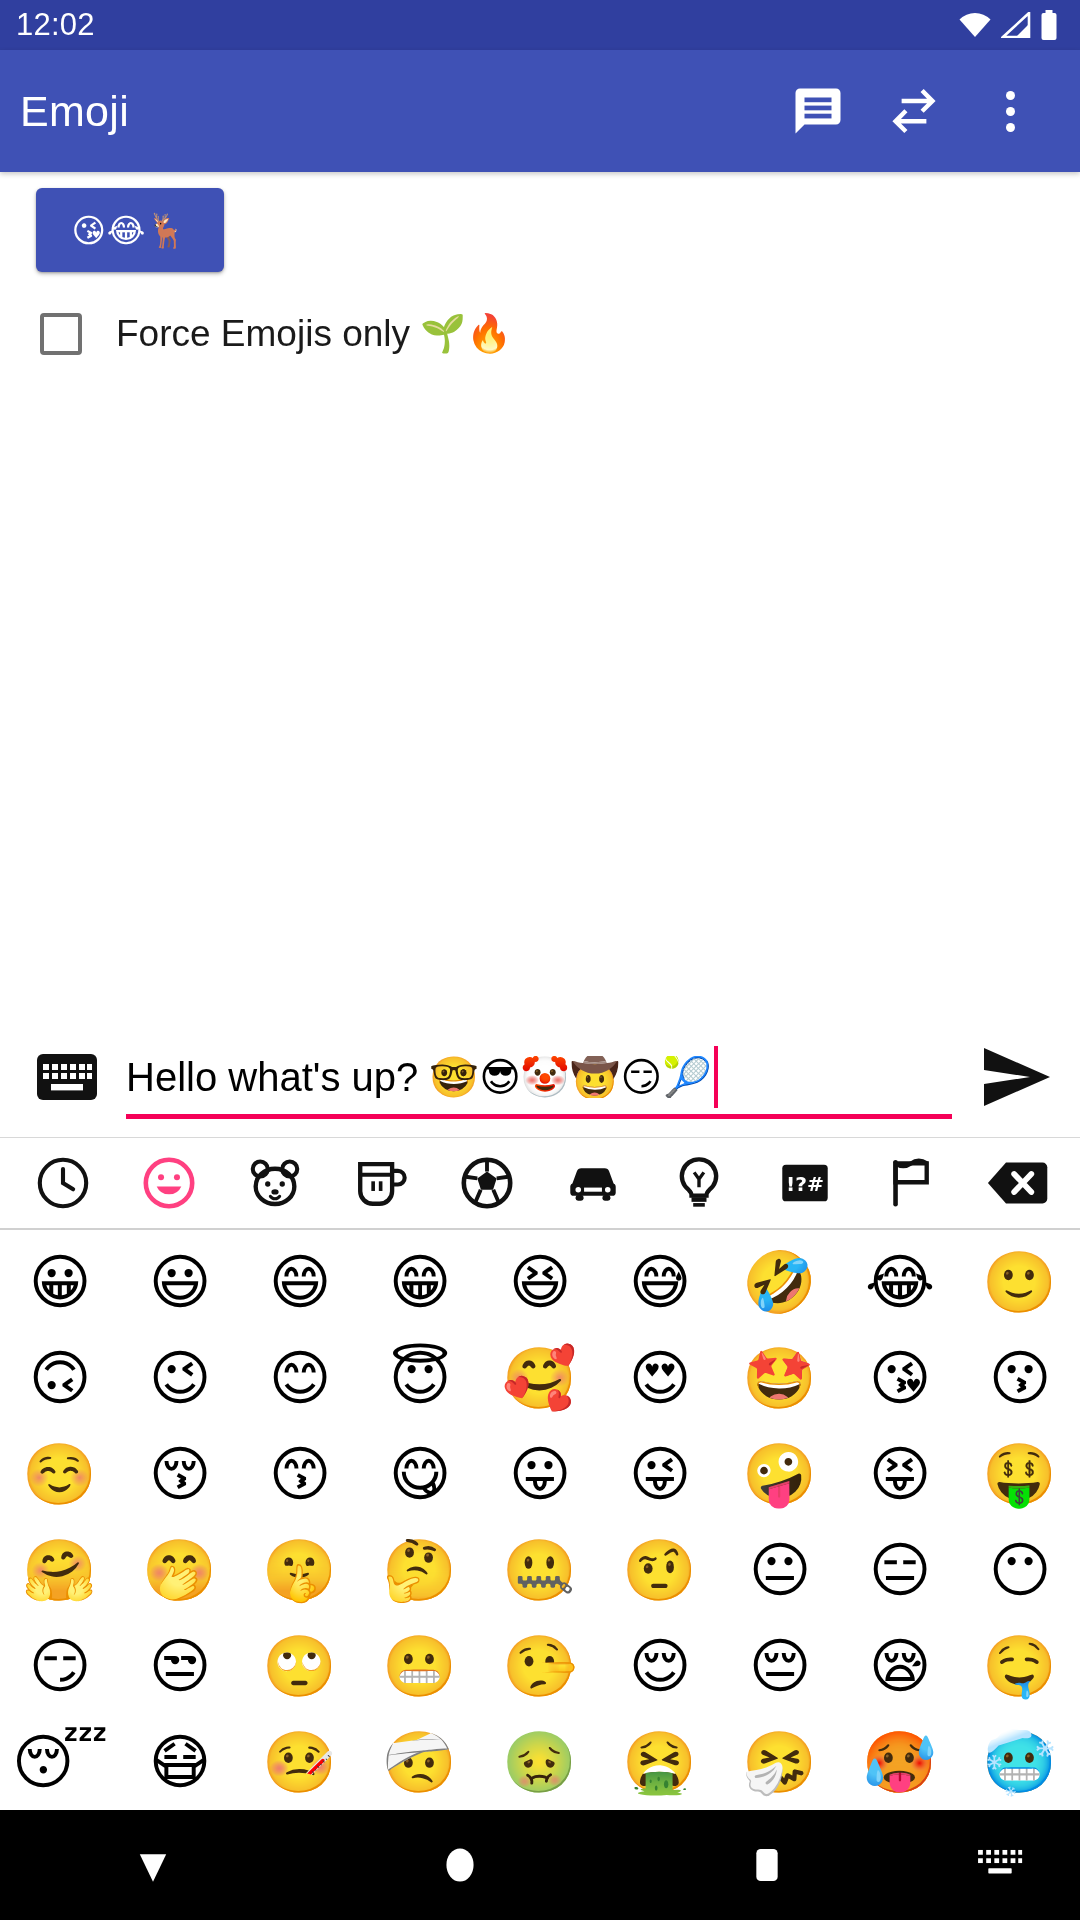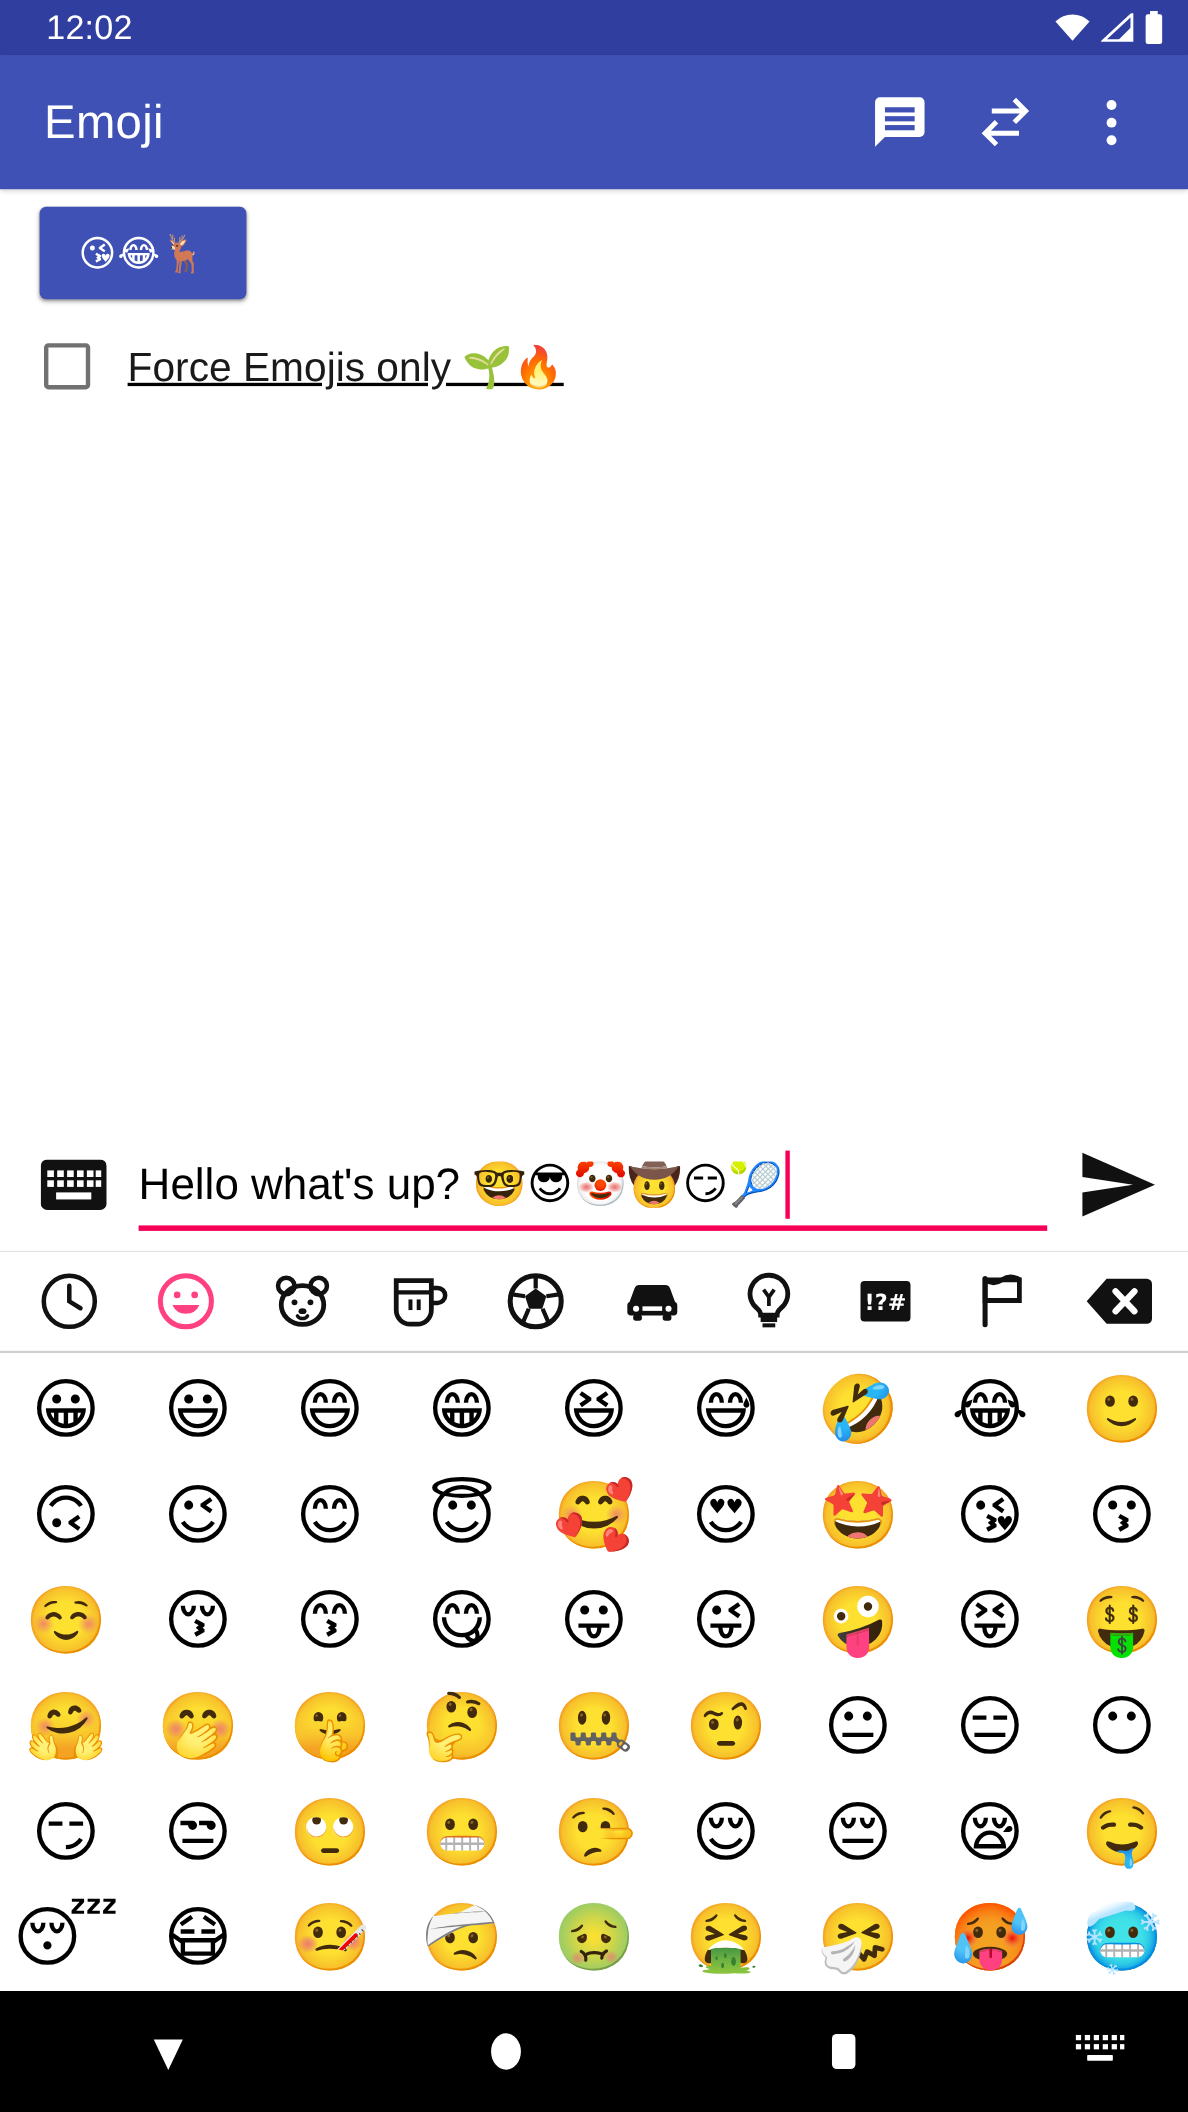--- a/index.html
+++ b/index.html
@@ -15,38 +15,38 @@
     width: 1080px; height: 1920px;
     display: flex; flex-direction: column;
     background: #ffffff;
   }
 
   
   .status-bar {
     height: 50px; flex: 0 0 50px;
     background: #303F9F;
     display: flex; align-items: center;
-    padding: 0 22px 0 42px;
+    padding: 0 22px 0 16px;
     color: #ffffff;
     text-align: right;
   }
   .status-clock {
     font-size: 31px; font-weight: 400; letter-spacing: .2px;
     line-height: 50px;
   }
   .status-spacer { flex: 1 1 auto; }
   .status-icons { display: flex; align-items: center; gap: 9px; }
   .status-icons svg { display: block; }
 
   
   .app-bar {
     height: 122px; flex: 0 0 122px;
     background: #3F51B5;
     display: flex; align-items: center;
-    padding: 0 22px 0 40px;
+    padding: 0 22px 0 20px;
     color: #ffffff;
     box-shadow: 0 2px 5px rgba(0,0,0,.22);
     z-index: 5;
   }
   .app-title {
     font-size: 43px; font-weight: 400; letter-spacing: .3px;
     white-space: nowrap;
   }
   .app-bar-spacer { flex: 1 1 auto; }
   .app-actions { display: flex; align-items: center; }
@@ -81,21 +81,21 @@
     display: flex; align-items: center; justify-content: center;
     color: #fff;
     font-size: 33px;
     letter-spacing: 1px;
     font-family: "DejaVu Sans", "Liberation Sans", sans-serif;
     cursor: pointer;
   }
   .checkbox-row {
     position: absolute;
     left: 40px; top: 140px;
-    display: flex; align-items: flex-start; text-decoration: underline;
+    display: flex; align-items: flex-end;
   }
   .checkbox-box {
     width: 42px; height: 42px;
     border: 4px solid #717171;
     border-radius: 4px;
     background: transparent;
     flex: 0 0 42px;
   }
   .checkbox-label {
     margin-left: 34px;

